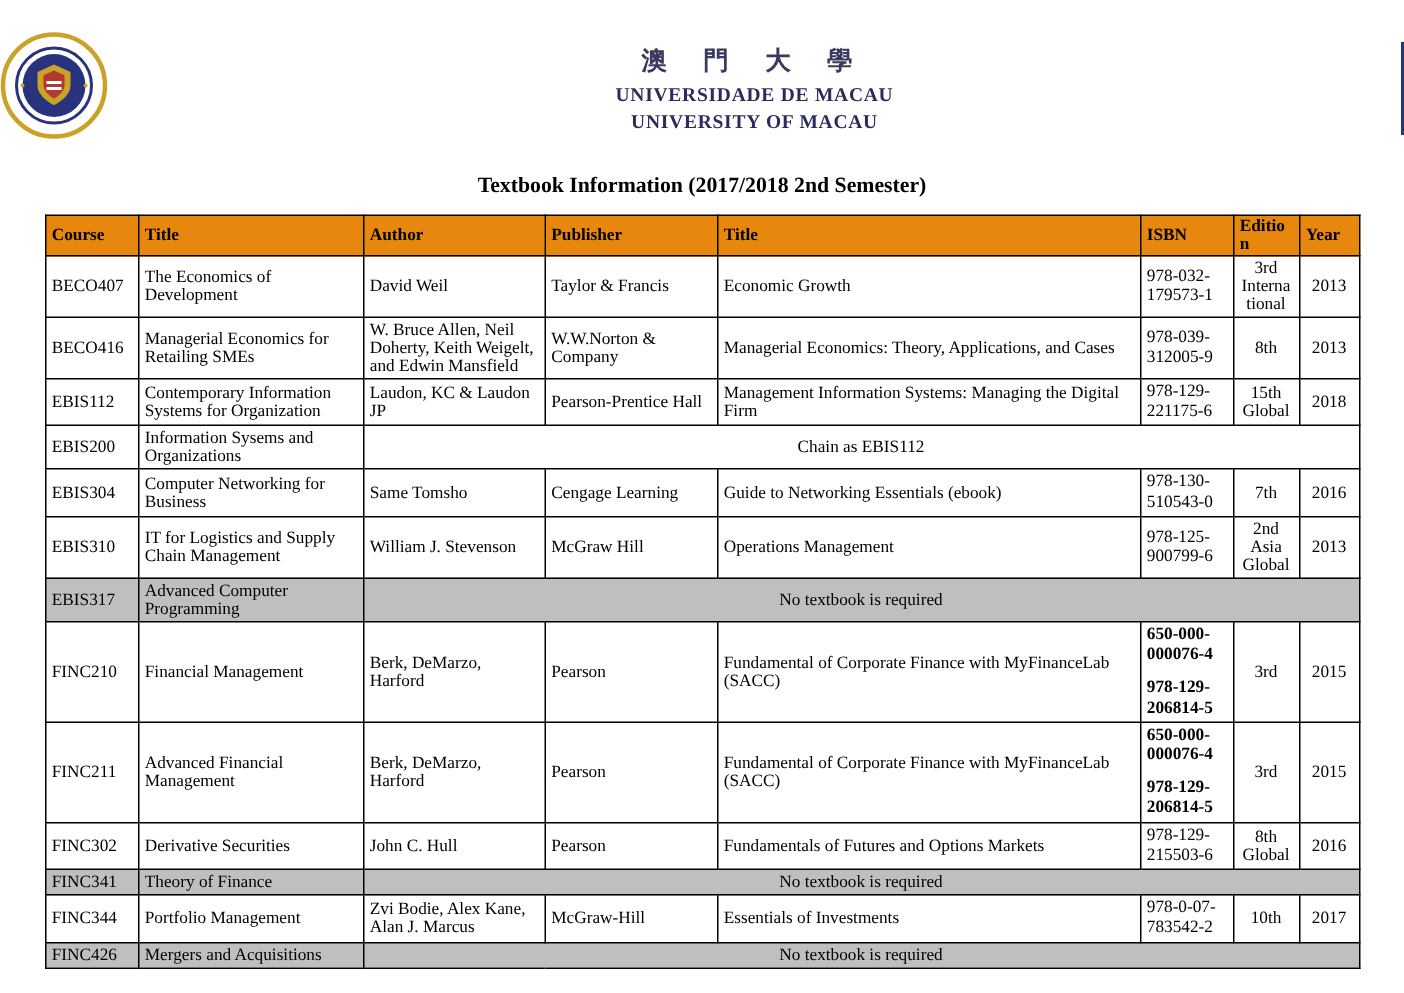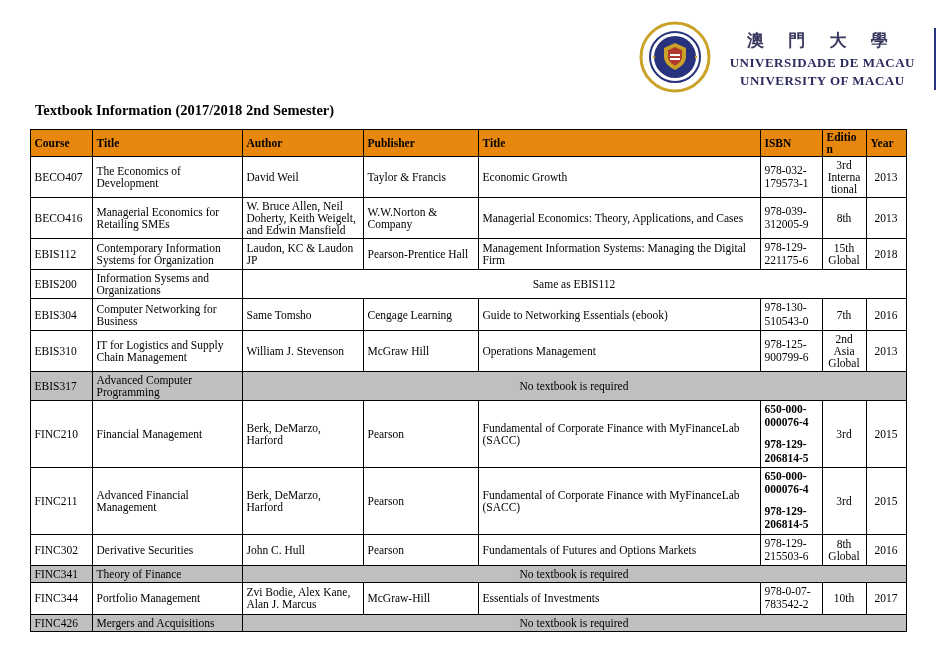--- a/index.html
+++ b/index.html
@@ -8,38 +8,37 @@
     width: 936px; height: 662px;
     font-family: "Liberation Serif", serif;
     color: #000;
     position: relative;
     overflow: hidden;
   }
   .page { width: 936px; height: 662px; padding-top: 16px; position: relative; }
 
   
   .letterhead {
-    display: flex; justify-content: flex-end; align-items: center;
+    display: flex; justify-content: space-between; align-items: center;
     gap: 19px; height: 86px;
   }
   .seal { flex: 0 0 auto; }
   .uni-block { text-align: center; color: #2b2b5e; }
   .uni-cn { font-size: 17px; letter-spacing: 10px; color: #3a3a60; font-weight: bold; }
   .uni-pt { font-size: 13px; font-weight: bold; margin-top: 3px; letter-spacing: .5px; }
   .uni-en { font-size: 13px; font-weight: bold; margin-top: 2px; letter-spacing: .5px; }
   .divider { width: 0; height: 62px; border-left: 2px solid var(--navy); }
   .fac-block { text-align: left; color: var(--navy); }
   .fac-cn { font-size: 23px; font-weight: bold; letter-spacing: 2px; font-family: "DejaVu Sans", sans-serif; }
   .fac-pt, .fac-en { font-size: 12px; font-weight: bold; font-family: "Liberation Sans", sans-serif; margin-top: 2px; }
 
   
   .doc-title {
-    font-weight: bold; font-size: 14.5px;
-    margin-top: 0;
-    padding-left: 35px;
+    text-align: center; font-weight: bold; font-size: 14.5px;
+    margin-top: 14px;
   }
 
   
   table.textbooks {
     border-collapse: collapse; table-layout: fixed;
     width: 876px; margin: 10px auto 0 auto;
     font-size: 11.5px;
   }
   table.textbooks th, table.textbooks td {
     border: 1px solid #000;
@@ -155,21 +154,21 @@
           <td>Management Information Systems: Managing the Digital Firm</td>
           <td>
             <div class="isbn-line">978-129-221175-6</div>
           </td>
           <td class="center">15th Global</td>
           <td class="center">2018</td>
         </tr>
         <tr>
           <td>EBIS200</td>
           <td>Information Sysems and Organizations</td>
-          <td class="center" colspan="6">Same as EBIS112</td>
+          <td class="center" colspan="6">Chain as EBIS112</td>
         </tr>
         <tr>
           <td>EBIS304</td>
           <td>Computer Networking for Business</td>
           <td>Same Tomsho</td>
           <td>Cengage Learning</td>
           <td>Guide to Networking Essentials (ebook)</td>
           <td>
             <div class="isbn-line">978-130-510543-0</div>
           </td>

